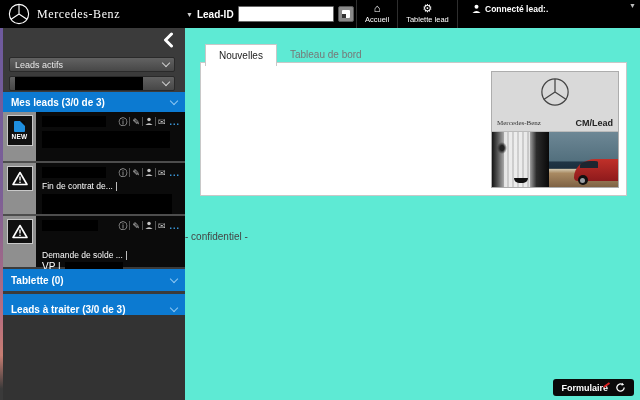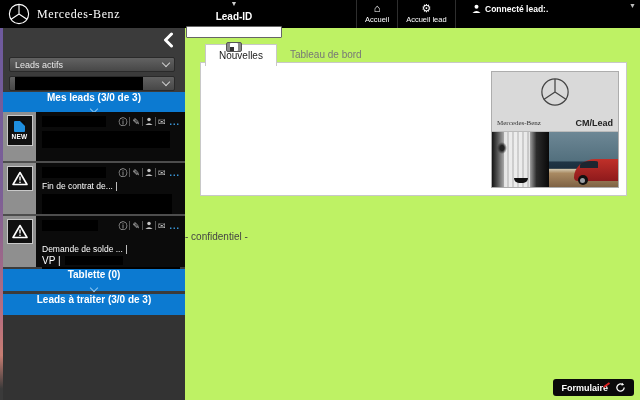--- a/index.html
+++ b/index.html
@@ -3,21 +3,21 @@
 <meta charset="utf-8">
 <style>
   * { margin:0; padding:0; box-sizing:border-box; }
   html,body { width:640px; height:400px; overflow:hidden; }
   body { font-family:"Liberation Sans", sans-serif; background:#e9e9e9; position:relative; }
 
   
   .topbar { position:absolute; left:0; top:0; width:640px; height:28px; background:#000; z-index:5; }
   .mb-logo { position:absolute; left:8px; top:3px; width:22px; height:22px; }
   .brand { position:absolute; left:37px; top:7px; color:#fff; font-family:"Liberation Serif", serif; font-size:12px; letter-spacing:.6px; }
-  .leadid-group { position:absolute; left:186px; top:0; height:28px; display:flex; align-items:center; gap:4px;flex-direction:column; }
+  .leadid-group { position:absolute; left:186px; top:0; height:28px; display:flex; align-items:center; gap:4px; }
   .leadid-caret { color:#cfcfcf; font-size:7px; }
   .leadid-label { color:#fff; font-size:10px; font-weight:bold; white-space:nowrap; }
   .leadid-input { width:96px; height:16px; border:1px solid #666; background:#fff; border-radius:1px; font-size:9px; padding:0 3px; }
   .go-btn { width:16px; height:16px; background:#8a8a8a; border:1px solid #555; border-radius:2px; display:flex; align-items:center; justify-content:center; cursor:pointer; }
   .go-glyph { width:8px; height:8px; background:#fff; border-radius:1px; position:relative; }
   .go-glyph::after { content:""; position:absolute; left:0; bottom:0; width:4px; height:4px; background:#333; }
   .topnav { position:absolute; left:356px; top:0; height:28px; display:flex; }
   .nav-item { height:28px; padding:2px 8px 0 8px; border-left:1px solid #2e2e2e; display:flex; flex-direction:column; align-items:center; justify-content:flex-start; color:#fff; cursor:pointer; }
   .nav-item:last-child { border-right:1px solid #2e2e2e; }
   .nav-ico { height:12px; font-size:11px; line-height:12px; color:#fff; }
@@ -30,21 +30,21 @@
   .edge-strip { position:absolute; left:0; top:28px; width:3px; height:372px;
     background:linear-gradient(#6e5a9e 0%, #7c5f96 45%, #b96f7e 78%, #c77d72 88%, #3a3a3a 97%); }
 
   
   .sidebar { position:absolute; left:3px; top:28px; width:182px; height:372px; background:#3b3b3b; }
   .collapse-btn { position:absolute; right:8px; top:4px; width:16px; height:16px; cursor:pointer; }
   .sb-select { position:absolute; left:6px; width:166px; height:15px; background:linear-gradient(#626262,#474747); border:1px solid #2a2a2a; border-radius:2px; color:#e8e8e8; font-size:9px; display:flex; align-items:center; padding:0 5px; cursor:pointer; }
   .sb-select .grow { flex:1; }
   .redact { background:#000; display:inline-block; }
   .chev-down { width:6px; height:6px; border-right:1.5px solid #cfcfcf; border-bottom:1.5px solid #cfcfcf; transform:rotate(45deg); margin-top:-3px; }
-  .section-hdr { position:absolute; left:0; width:182px; background:#0c7ad1; color:#fff; font-size:10px; font-weight:bold; display:flex; align-items:center; padding:0 8px; cursor:pointer;flex-direction:column; }
+  .section-hdr { position:absolute; left:0; width:182px; background:#0c7ad1; color:#fff; font-size:10px; font-weight:bold; display:flex; align-items:center; padding:0 8px; cursor:pointer; }
   .section-hdr .grow { flex:1; }
   .section-hdr .chev-down { border-color:#8ec6f2; }
 
   .leadlist { position:absolute; left:0; top:84px; width:182px; }
   .lead-row { display:flex; border-bottom:2px solid #4d4d4d; background:#0b0b0b; }
   .icon-col { width:33px; background:#8f8f8f; display:flex; justify-content:center; padding-top:3px; }
   .lead-ico-box { width:26px; background:#101010; border:1px solid #c9c9c9; display:flex; flex-direction:column; align-items:center; justify-content:center; gap:1px; }
   .new-page { width:11px; height:11px; background:#1e8fe0; position:relative; border-radius:1px; }
   .new-page::after { content:""; position:absolute; right:0; top:0; border-style:solid; border-width:0 5px 5px 0; border-color:transparent #0b0b0b transparent transparent; }
   .new-txt { color:#fff; font-size:6.5px; font-weight:bold; letter-spacing:.3px; }
@@ -55,21 +55,21 @@
   .actions .sep { width:1px; height:9px; background:#555; margin:0 2px; }
   .actions .aico { cursor:pointer; line-height:10px; }
   .more-dots { color:#3fa3ea; font-weight:bold; letter-spacing:1px; margin-left:4px; cursor:pointer; font-size:9px; }
   .lead-src { font-size:8.5px; margin-top:2px; white-space:nowrap; }
   .lead-block { background:#000; margin-top:3px; }
   .vp-line { display:flex; align-items:center; gap:4px; font-size:10px; margin-top:1px; }
 
   .below-fill { position:absolute; left:0; top:287px; width:182px; height:85px; background:#333; }
 
   
-  .main { position:absolute; left:185px; top:28px; width:455px; height:372px; background:#bef264; }
+  .main { position:absolute; left:185px; top:28px; width:455px; height:372px; background:#5eead4; }
   .tabbar { position:absolute; left:20px; top:16px; display:flex; }
   .tab { padding:5px 13px; font-size:10px; color:#777; cursor:pointer; }
   .tab.active { background:#fff; border:1px solid #c8c8c8; border-bottom:none; color:#222; position:relative; z-index:2; }
   .panel { position:absolute; left:15px; top:34px; width:427px; height:134px; background:#fff; border:1px solid #c8c8c8; }
   .confidential { position:absolute; left:0; top:203px; width:100%; text-align:left; color:#444; font-size:10px; }
 
   
   .promo-card { position:absolute; right:7px; top:8px; width:128px; height:117px; border:1px solid #adadad; background:#d9d9d9; }
   .card-top { position:relative; height:60px; border-bottom:1px solid #bbb; }
   .card-logo { position:absolute; left:50%; top:5px; transform:translateX(-50%); width:30px; height:30px; }
@@ -113,21 +113,21 @@
     </div>
   </div>
 
   <div class="topnav">
     <div class="nav-item">
       <span class="nav-ico">⌂</span>
       <span class="nav-lbl">Accueil</span>
     </div>
     <div class="nav-item">
       <span class="nav-ico">⚙</span>
-      <span class="nav-lbl">Accueil lead</span>
+      <span class="nav-lbl">Tablette lead</span>
     </div>
   </div>
 
   <div class="user-area">
     <svg width="9" height="9" viewBox="0 0 10 10">
       <circle cx="5" cy="3" r="2.2" fill="#fff"></circle>
         <path d="M0.5 10 Q5 5.5 9.5 10 Z" fill="#fff"></path>
     </svg>
     <span class="user-lbl">Connecté lead:.</span>
   </div>
@@ -242,21 +242,21 @@
               <span class="sep"></span>
             <span class="aico"><svg width="8" height="8" viewBox="0 0 10 10">
                   <circle cx="5" cy="3" r="2.2" fill="#c6c6c6"></circle>
                   <path d="M0.5 10 Q5 5.5 9.5 10 Z" fill="#c6c6c6"></path>
                 </svg></span>
               <span class="sep"></span>
             <span class="aico">✉</span>
             <span class="more-dots">...</span>
           </span>
         </div>
-        <div class="lead-src" style="margin-top:12px;">Demande de solde ...  |</div>
+        <div class="lead-src" style="margin-top:18px;">Demande de solde ...  |</div>
         <div class="vp-line">
           <span>VP  |</span>
           <span class="redact" style="width:58px;height:9px;"></span>
         </div>
         <div class="lead-block" style="width:138px;height:9px;margin-top:1px;"></div>
       </div>
     </div>
   </div>
 
   <div class="section-hdr" style="top:241px;height:22px;">

